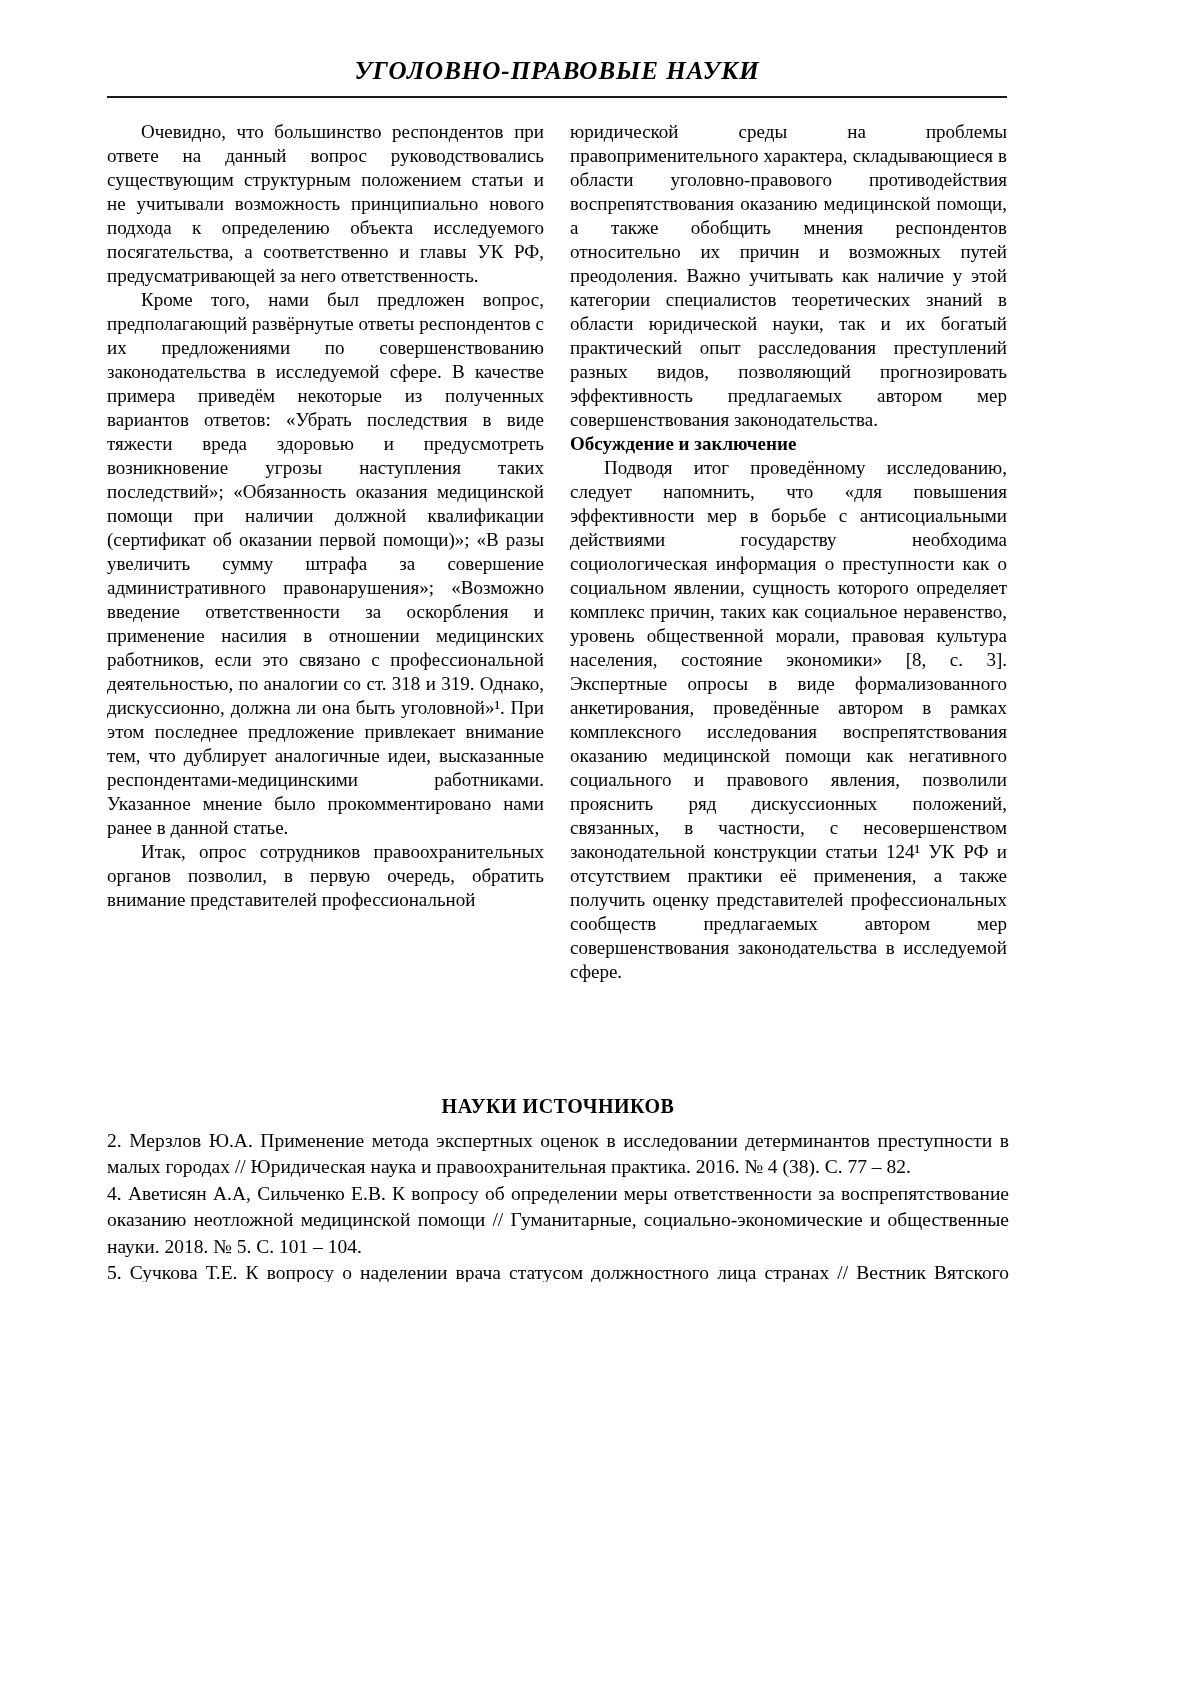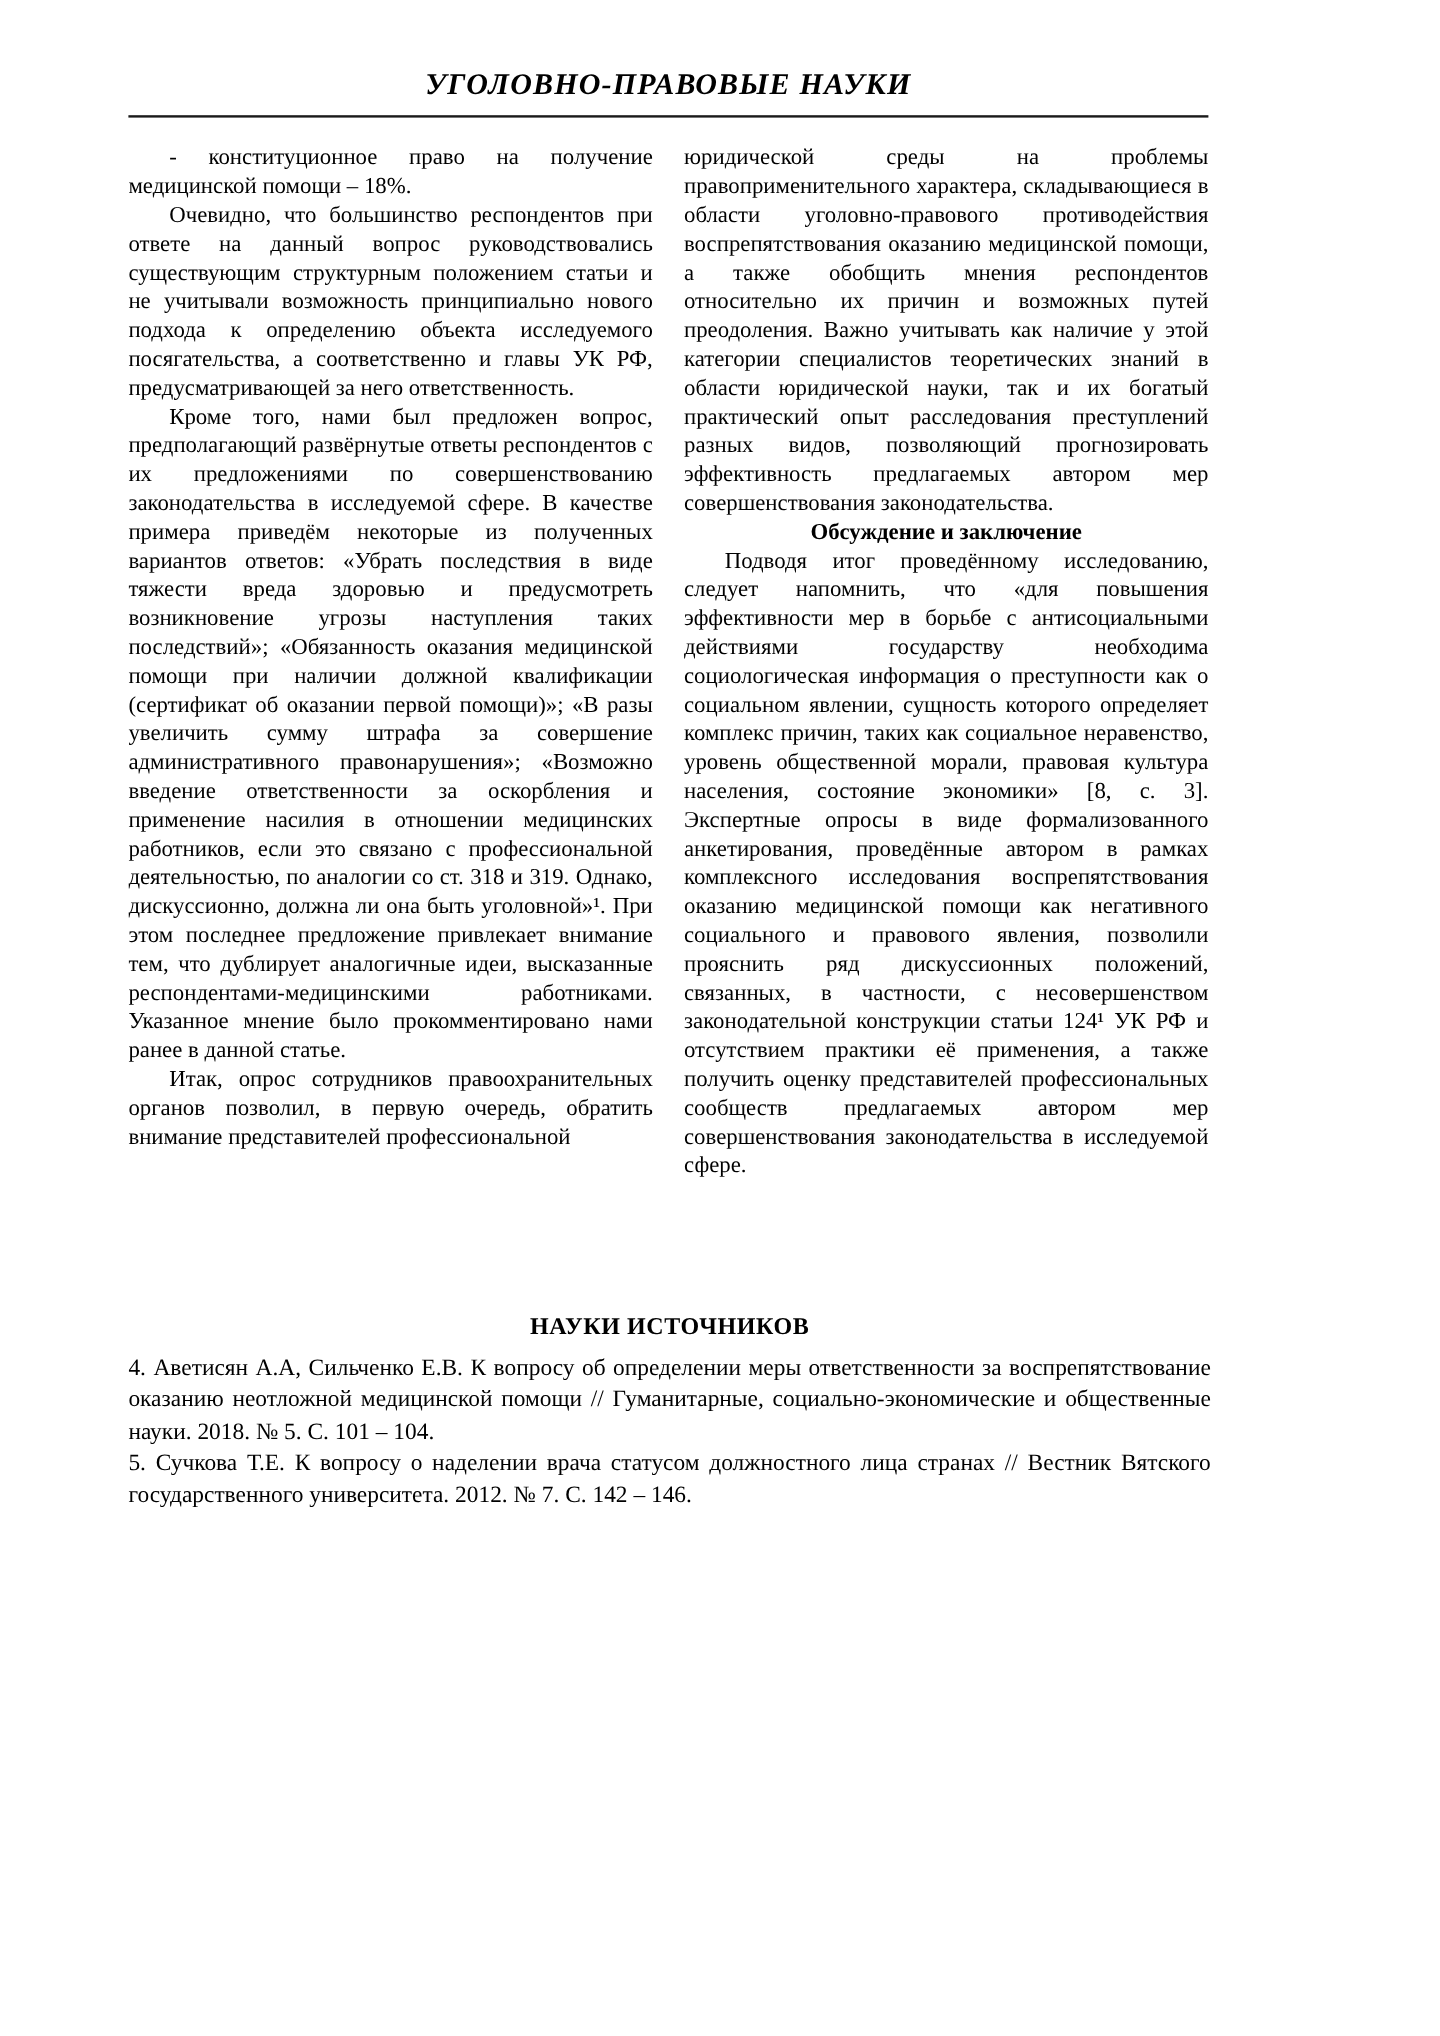--- a/index.html
+++ b/index.html
@@ -41,21 +41,21 @@
     hyphens: auto;
     -webkit-hyphens: auto;
   }
   .col p { margin: 0; text-indent: 34px; }
   .col p.no-indent { text-indent: 0; }
   .section-heading {
     margin: 0;
     font-size: 19px;
     line-height: 24px;
     font-weight: bold;
-    text-align: center;
+    text-align: left;
   }
   .references {
     position: absolute;
     left: 107px; top: 1093px;
     width: 902px;
     font-size: 19.5px;
     line-height: 26.5px;
     text-align: justify;
     hyphens: auto;
     -webkit-hyphens: auto;
@@ -86,36 +86,36 @@
 </head>
 <body>
 
 <div class="page">
 
   <div class="running-head">УГОЛОВНО-ПРАВОВЫЕ НАУКИ</div>
 
   <div class="columns">
 
     <div class="col">
-      <p>- конституционное право на получение медицинской помощи – 18%.</p>
       <p>Очевидно, что большинство респондентов при ответе на данный вопрос руководствовались существующим структурным положением статьи и не учитывали возможность принципиально нового подхода к определению объекта исследуемого посягательства, а соответственно и главы УК РФ, предусматривающей за него ответственность.</p>
       <p>Кроме того, нами был предложен вопрос, предполагающий развёрнутые ответы респондентов с их предложениями по совершенствованию законодательства в исследуемой сфере. В качестве примера приведём некоторые из полученных вариантов ответов: «Убрать последствия в виде тяжести вреда здоровью и предусмотреть возникновение угрозы наступления таких последствий»; «Обязанность оказания медицинской помощи при наличии должной квалификации (сертификат об оказании первой помощи)»; «В разы увеличить сумму штрафа за совершение административного правонарушения»; «Возможно введение ответственности за оскорбления и применение насилия в отношении медицинских работников, если это связано с профессиональной деятельностью, по аналогии со ст. 318 и 319. Однако, дискуссионно, должна ли она быть уголовной»¹. При этом последнее предложение привлекает внимание тем, что дублирует аналогичные идеи, высказанные респондентами-медицинскими работниками. Указанное мнение было прокомментировано нами ранее в данной статье.</p>
       <p>Итак, опрос сотрудников правоохранительных органов позволил, в первую очередь, обратить внимание представителей профессиональной</p>
     </div>
 
     <div class="col">
       <p class="no-indent">юридической среды на проблемы правоприменительного характера, складывающиеся в области уголовно-правового противодействия воспрепятствования оказанию медицинской помощи, а также обобщить мнения респондентов относительно их причин и возможных путей преодоления. Важно учитывать как наличие у этой категории специалистов теоретических знаний в области юридической науки, так и их богатый практический опыт расследования преступлений разных видов, позволяющий прогнозировать эффективность предлагаемых автором мер совершенствования законодательства.</p>
       <h3 class="section-heading">Обсуждение и заключение</h3>
       <p>Подводя итог проведённому исследованию, следует напомнить, что «для повышения эффективности мер в борьбе с антисоциальными действиями государству необходима социологическая информация о преступности как о социальном явлении, сущность которого определяет комплекс причин, таких как социальное неравенство, уровень общественной морали, правовая культура населения, состояние экономики» [8, с. 3]. Экспертные опросы в виде формализованного анкетирования, проведённые автором в рамках комплексного исследования воспрепятствования оказанию медицинской помощи как негативного социального и правового явления, позволили прояснить ряд дискуссионных положений, связанных, в частности, с несовершенством законодательной конструкции статьи 124¹ УК РФ и отсутствием практики её применения, а также получить оценку представителей профессиональных сообществ предлагаемых автором мер совершенствования законодательства в исследуемой сфере.</p>
     </div>
 
   </div>
 
   <div class="references">
     <h3 class="ref-heading">НАУКИ ИСТОЧНИКОВ</h3>
+    <p>2. Мерзлов Ю.А. Применение метода экспертных оценок в исследовании детерминантов преступности в малых городах // Юридическая наука и правоохранительная практика. 2016. № 4 (38). С. 77 – 82.</p>
     <p>4. Аветисян А.А, Сильченко Е.В. К вопросу об определении меры ответственности за воспрепятствование оказанию неотложной медицинской помощи // Гуманитарные, социально-экономические и общественные науки. 2018. № 5. С. 101 – 104.</p>
     <p>5. Сучкова Т.Е. К вопросу о наделении врача статусом должностного лица странах // Вестник Вятского государственного университета. 2012. № 7. С. 142 – 146.</p>
   </div>
 
   <div class="footnote">¹ Цитаты ответов приведены с сохранением формулировок их авторов.</div>
 
 
 </div>
 
 </body></html>

